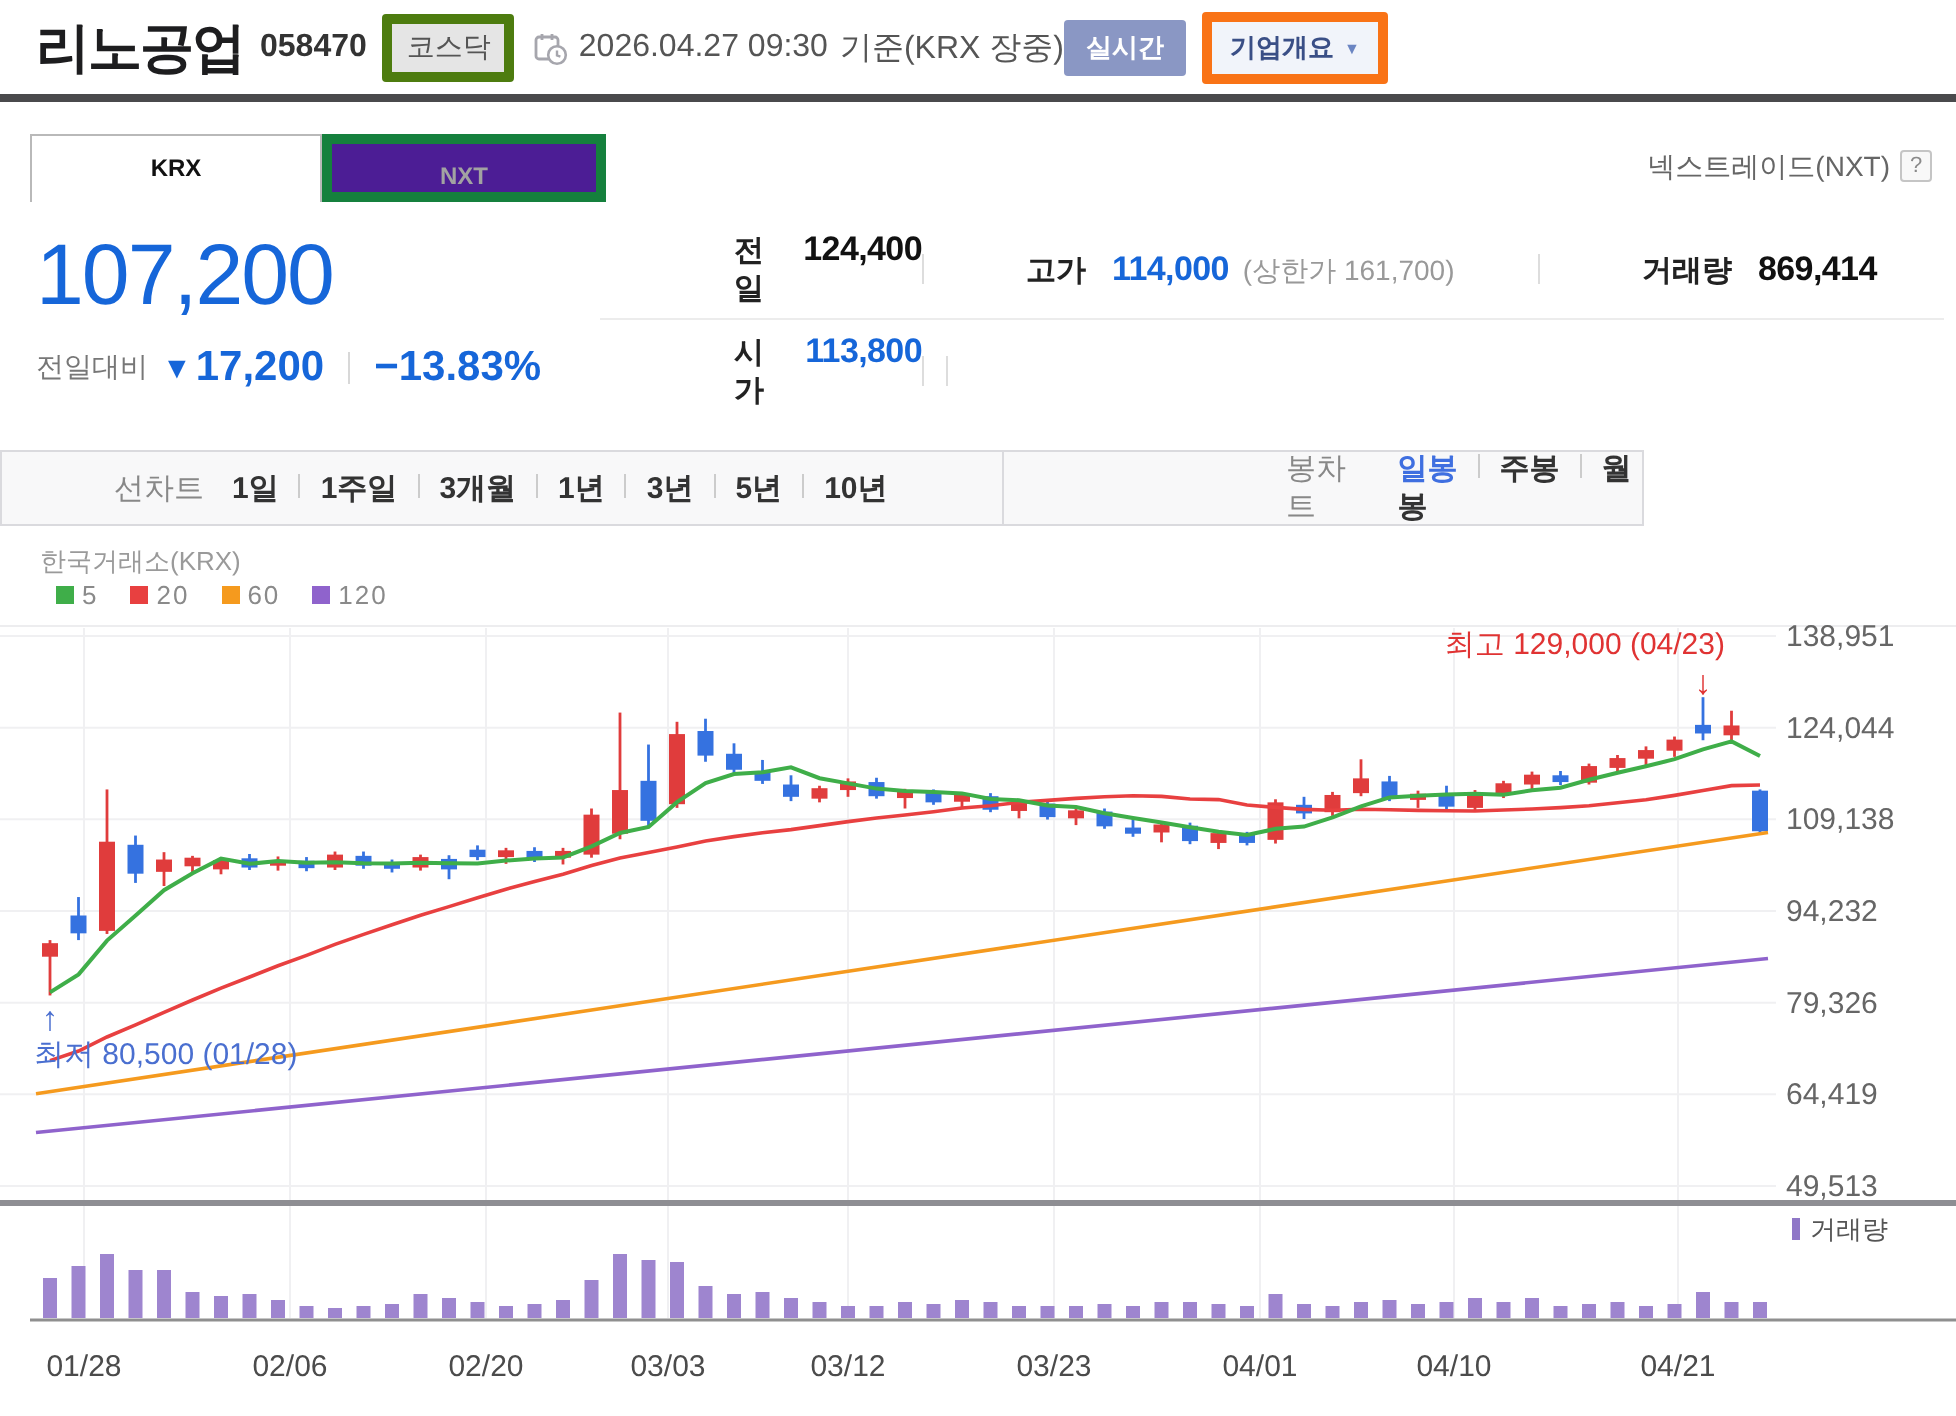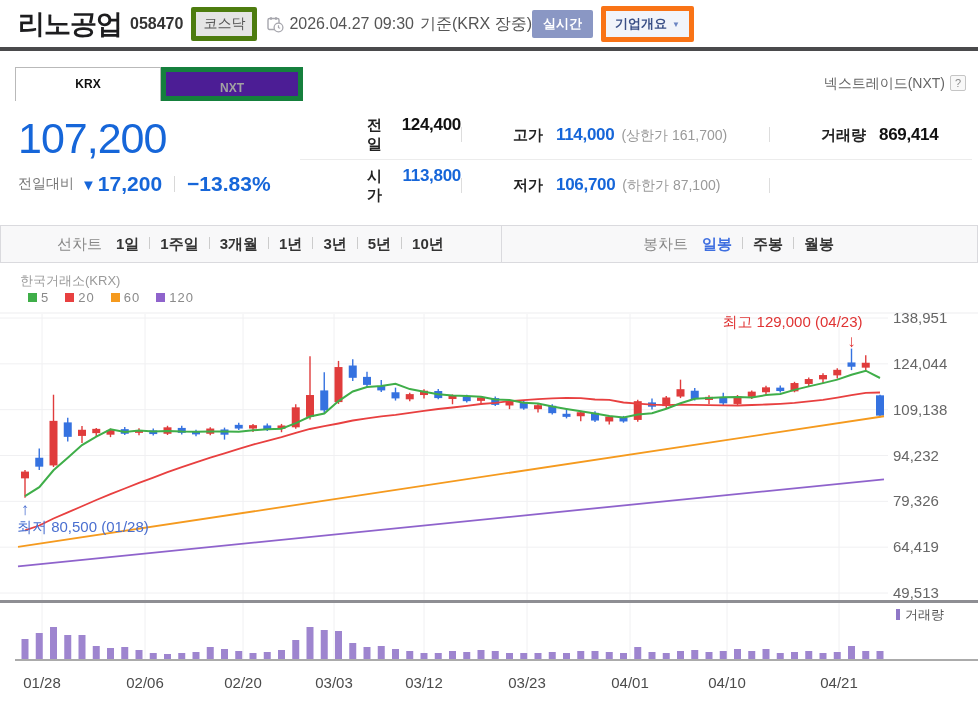--- a/index.html
+++ b/index.html
@@ -45,21 +45,21 @@
   .q-cell.c0{width:134px;}
   .q-cell.c1{width:296px;}
   .q-sep{width:1px;height:15px;background:#ddd;margin:0 11px 0 0;align-self:center;}
   .q-label{font-size:15px;font-weight:bold;color:#222;margin-right:13px;margin-left:40px;}
   .q-value{font-size:17px;font-weight:bold;color:#111;letter-spacing:-0.3px;}
   .q-value.blue{color:#1666d9;}
   .q-sub{font-size:14px;color:#999;margin-left:7px;}
   .q-suffix{font-size:15px;color:#222;margin-left:2px;}
 
   
-  .toolbar{position:absolute;left:0;top:225px;width:978px;height:38px;background:#f8f8f9;border:1px solid #dadade;text-decoration:underline;}
+  .toolbar{position:absolute;left:0;top:225px;width:822px;height:38px;background:#f8f8f9;border:1px solid #dadade;text-decoration:underline;}
   .tb-left{position:absolute;left:56px;top:0;height:36px;display:flex;align-items:center;}
   .tb-right{position:absolute;left:642px;top:0;height:36px;display:flex;align-items:center;justify-content:space-between;}
   .tb-label{font-size:15px;color:#888;margin-right:14px;}
   .tb-item{font-size:15px;font-weight:bold;color:#333;cursor:pointer;}
   .tb-item.active{color:#3f6fe0;}
   .tb-sep{display:inline-block;width:1px;height:12px;background:#ccc;margin:0 10px;}
   .tb-divider{position:absolute;left:500px;top:0;width:1px;height:36px;background:#dadade;}
 
   
   .exchange-label{position:absolute;left:20px;top:272px;font-size:13px;color:#9a9a9a;}
@@ -133,25 +133,20 @@
           <span class="q-label">거래량</span>
           <span class="q-value">869,414</span>
         </span>
       </div>
       <div class="q-row">
         <span class="q-cell c0">
           <span class="q-label">시가</span>
           <span class="q-value blue">113,800</span>
         </span>
         <span class="q-sep"></span>
-        <span class="q-cell c1">
-          <span class="q-label">저가</span>
-          <span class="q-value blue">106,700</span>
-          <span class="q-sub">(하한가 87,100)</span>
-        </span>
         <span class="q-sep"></span>
       </div>
     </div>
 
   <div class="toolbar">
     <span class="tb-left">
       <span class="tb-label">선차트</span>
       <span id="line-periods"><span class="tb-item">1일</span><span class="tb-sep"></span><span class="tb-item">1주일</span><span class="tb-sep"></span><span class="tb-item">3개월</span><span class="tb-sep"></span><span class="tb-item">1년</span><span class="tb-sep"></span><span class="tb-item">3년</span><span class="tb-sep"></span><span class="tb-item">5년</span><span class="tb-sep"></span><span class="tb-item">10년</span></span>
     </span>
     <span class="tb-divider"></span>

